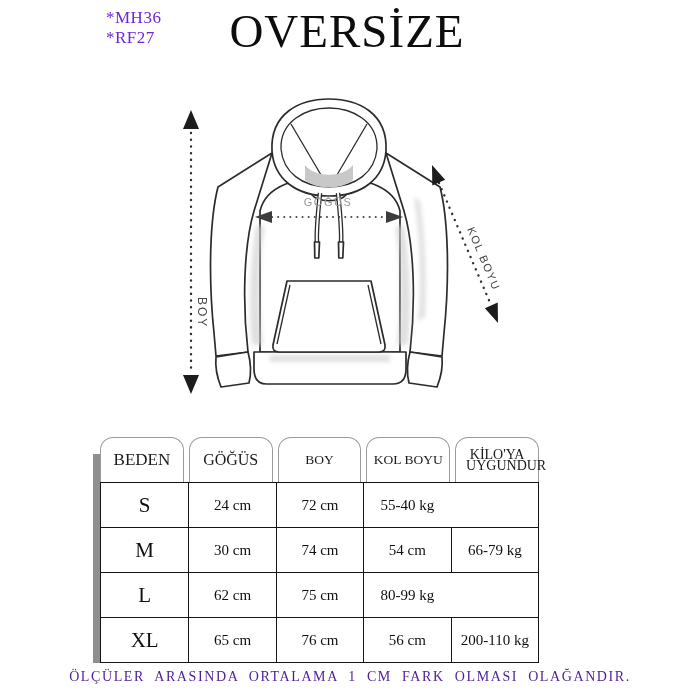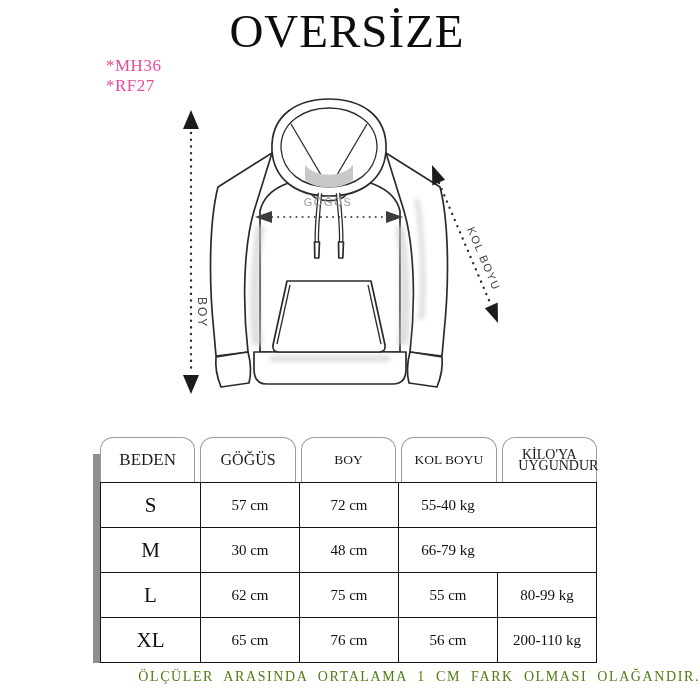--- a/index.html
+++ b/index.html
@@ -2,40 +2,40 @@
 <html><head>
 <meta charset="utf-8">
 <style>
   html,body{margin:0;padding:0;}
   body{
     width:700px;height:700px;background:#ffffff;position:relative;overflow:hidden;
     font-family:"Liberation Serif", serif;color:#111;
   }
   .codes{
     position:absolute;left:106px;top:8px;font-size:17px;line-height:20px;
-    color:#ec4899;letter-spacing:.5px;margin-top:48px;
+    color:#6d28d9;letter-spacing:.5px;
   }
   .title{
     position:absolute;left:0;right:14px;top:4px;margin:0;text-align:center;
     font-size:47px;font-weight:500;letter-spacing:1px;color:#0d0d0d;padding-left:8px;
   }
   .diagram{position:absolute;left:168px;top:93px;width:352px;height:317px;}
   .diagram .outline{fill:#ffffff;stroke:#2b2b2b;stroke-width:1.7;stroke-linejoin:round;}
   .diagram .thin{fill:none;stroke:#2b2b2b;stroke-width:1.3;}
   .diagram .shade{fill:#cfcfcf;opacity:.65;}
   .diagram .dots{fill:none;stroke:#2e2e2e;stroke-width:2.4;stroke-dasharray:.1 6.6;stroke-linecap:round;}
   .diagram .dots-sm{fill:none;stroke:#4a4a4a;stroke-width:2;stroke-dasharray:.1 6;stroke-linecap:round;}
   .diagram .head{fill:#1c1c1c;}
   .diagram .head-sm{fill:#3d3d3d;}
   .diagram text{font-family:"Liberation Sans", sans-serif;}
   .lbl-chest{font-size:11px;fill:#979797;letter-spacing:1.5px;text-anchor:middle;}
   .lbl-length{font-size:12px;fill:#4a4a4a;letter-spacing:2px;}
   .lbl-sleeve{font-size:11px;fill:#3f3f3f;letter-spacing:1.5px;}
 
-  .sizetable{position:absolute;left:100px;top:437px;width:497px;}
+  .sizetable{position:absolute;left:100px;top:437px;width:439px;}
   .sizetable::before{
     content:"";position:absolute;left:-7px;top:17px;bottom:0;width:7px;background:#8f8f8f;
   }
   .thead{display:grid;grid-template-columns:repeat(5,1fr);column-gap:5px;height:45px;}
   .tab{
     background:#fff;border:1.7px solid #9a9a9a;border-bottom:none;
     border-radius:13px 13px 0 0;display:flex;align-items:center;justify-content:center;
     text-align:center;color:#1a1a1a;
   }
   .tab:nth-child(1){font-size:17px;}
@@ -45,22 +45,22 @@
   .tab:nth-child(5) span{display:inline-block;max-width:62px;}
   .tbody{border:1.9px solid #141414;background:#fff;}
   .trow{display:grid;grid-template-columns:repeat(5,1fr);height:44px;}
   .trow + .trow{border-top:1.9px solid #141414;}
   .tcell{
     display:flex;align-items:center;justify-content:center;
     border-left:1.9px solid #141414;font-size:15px;color:#0f0f0f;
   }
   .tcell:first-child{border-left:none;font-size:21px;}
   .footnote{
-    position:absolute;left:0;right:0;top:669px;text-align:right;
-    font-size:14px;letter-spacing:1.6px;word-spacing:5px;color:#4d7c0f;
+    position:absolute;left:0;right:0;top:669px;text-align:center;
+    font-size:14px;letter-spacing:1.6px;word-spacing:5px;color:#4c1d95;
   }
 </style>
 </head>
 <body>
 
 <div class="codes">
   <div>*MH36</div>
   <div>*RF27</div>
 </div>
 
@@ -154,35 +154,35 @@
     <div class="tab">
         <span>KOL BOYU</span>
       </div>
     <div class="tab">
         <span>KİLO'YA UYGUNDUR</span>
       </div>
   </div>
   <div class="tbody">
     <div class="trow">
       <div class="tcell">S</div>
-      <div class="tcell">57 cm</div>
+      <div class="tcell">24 cm</div>
       <div class="tcell">72 cm</div>
       <div class="tcell">55-40 kg</div>
     </div>
     <div class="trow">
       <div class="tcell">M</div>
       <div class="tcell">30 cm</div>
-      <div class="tcell">48 cm</div>
+      <div class="tcell">74 cm</div>
+      <div class="tcell">54 cm</div>
       <div class="tcell">66-79 kg</div>
     </div>
     <div class="trow">
       <div class="tcell">L</div>
       <div class="tcell">62 cm</div>
       <div class="tcell">75 cm</div>
-      <div class="tcell">55 cm</div>
       <div class="tcell">80-99 kg</div>
     </div>
     <div class="trow">
       <div class="tcell">XL</div>
       <div class="tcell">65 cm</div>
       <div class="tcell">76 cm</div>
       <div class="tcell">56 cm</div>
       <div class="tcell">200-110 kg</div>
     </div>
   </div>

